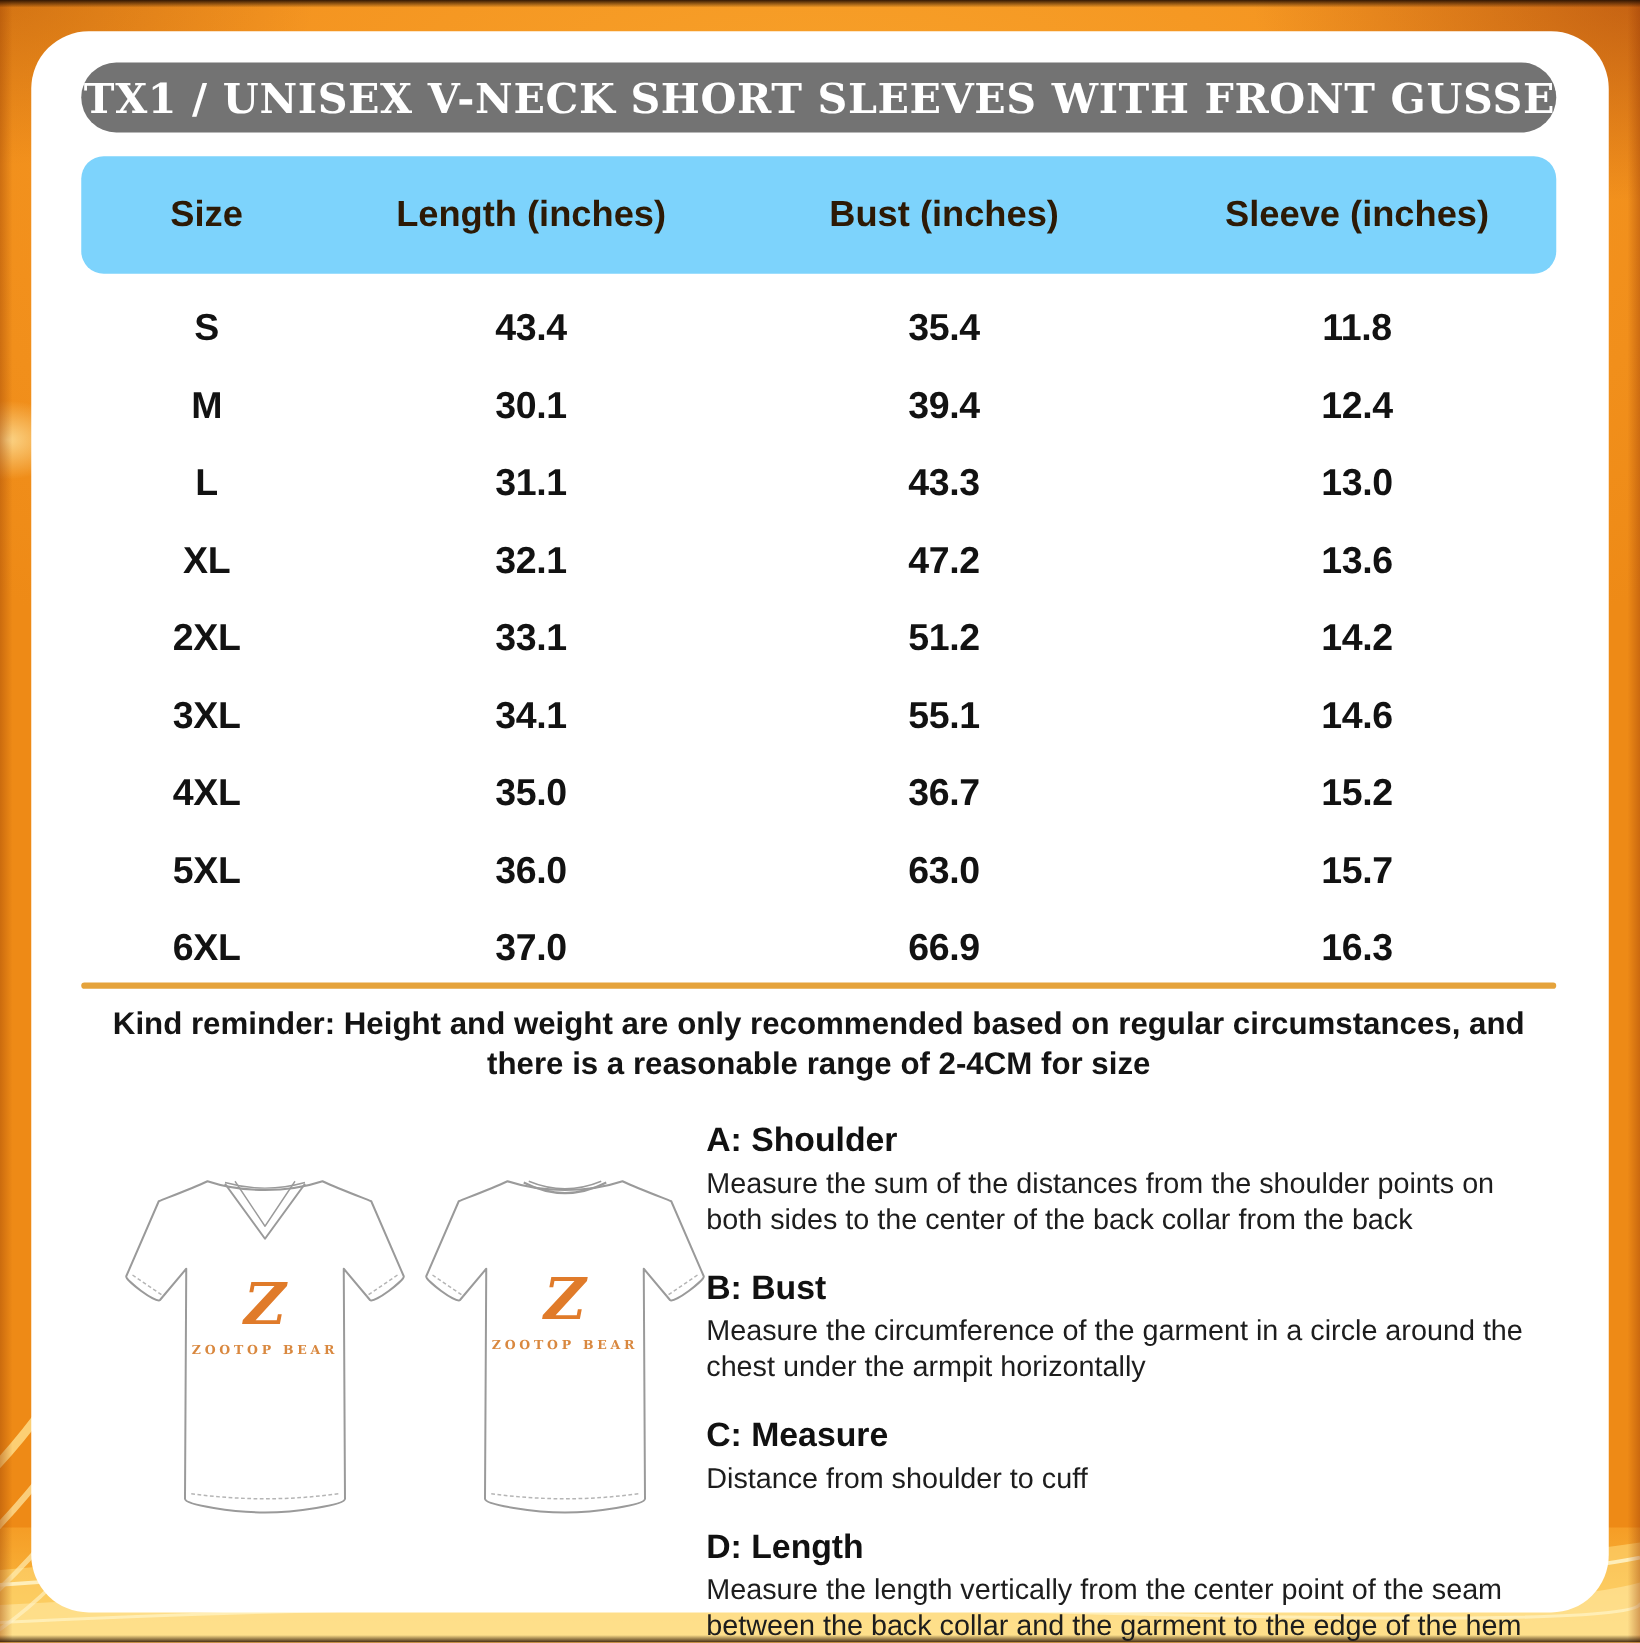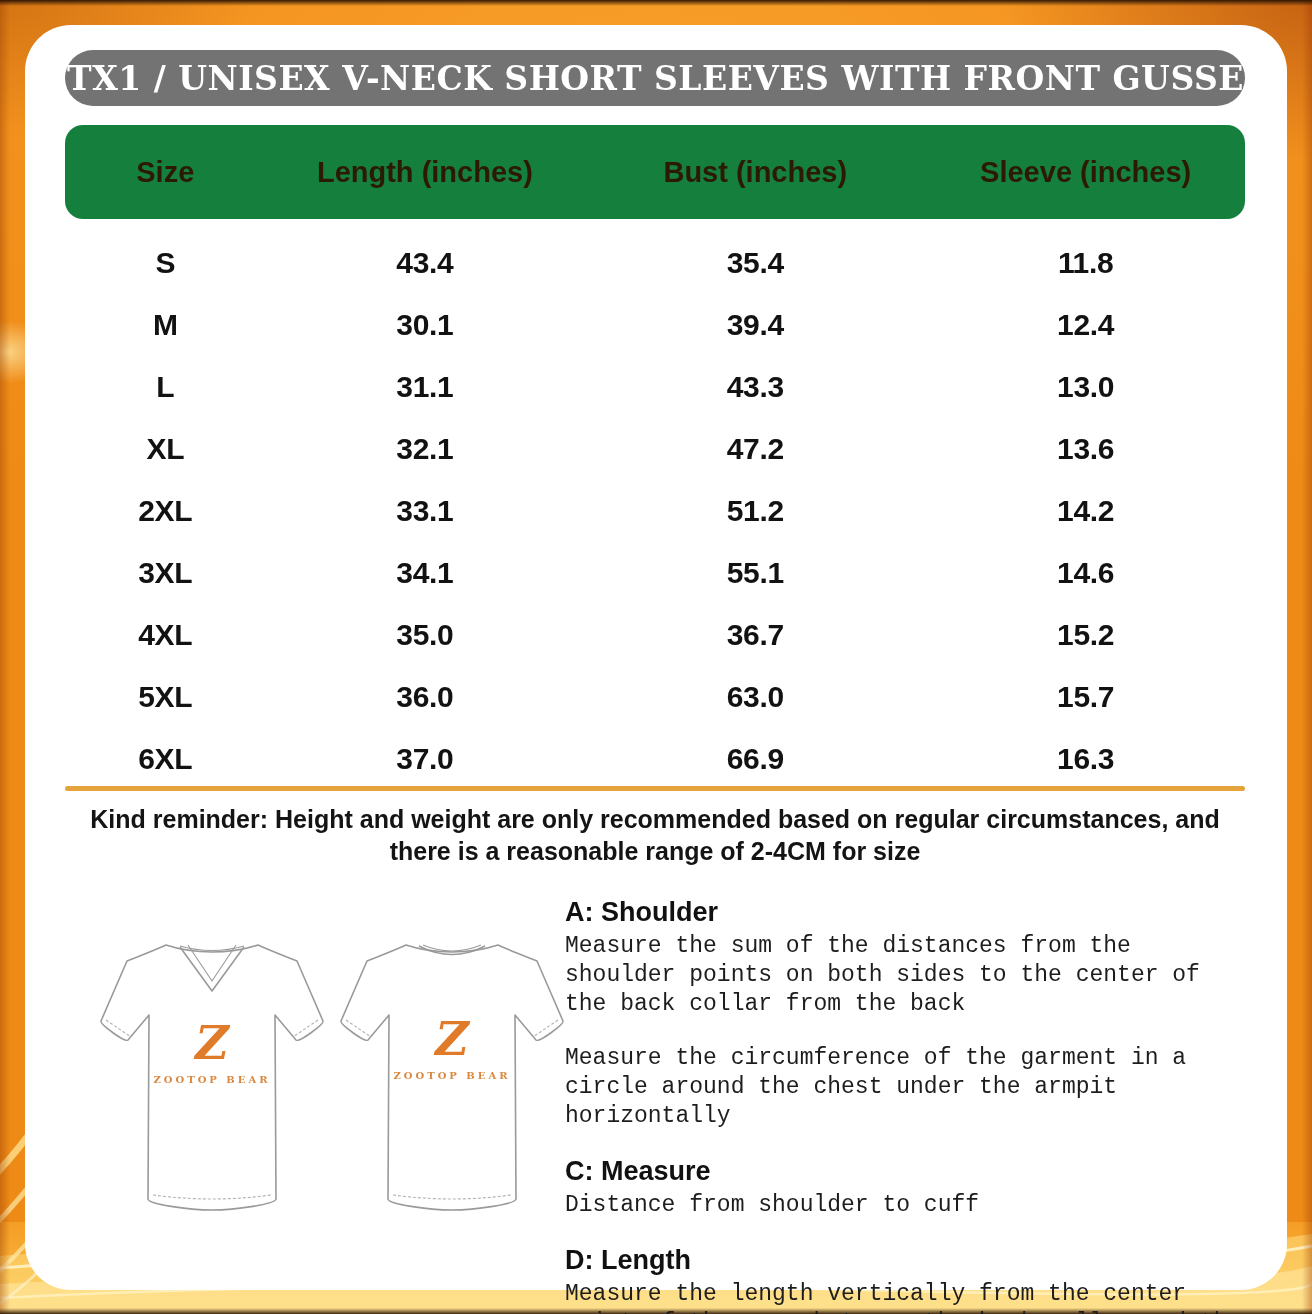--- a/index.html
+++ b/index.html
@@ -37,21 +37,21 @@
     position:absolute;left:40px;top:25px;width:1180px;height:56px;
     background:#737373;border-radius:30px;
     display:flex;align-items:center;justify-content:center;
   }
   .banner span{
     font-family:"DejaVu Serif",serif;font-weight:bold;font-size:33px;
     color:#ffffff;white-space:nowrap;letter-spacing:0.5px;
   }
   .thead{
     position:absolute;left:40px;top:100px;width:1180px;height:94px;
-    background:#15803d;border-radius:18px;
+    background:#7dd3fc;border-radius:18px;
     display:flex;align-items:center;
   }
   .hcell{
     font-weight:bold;font-size:29px;color:#2d1a06;text-align:center;
   }
   .tbody{
     position:absolute;left:40px;top:194px;width:1180px;padding-top:13px;
   }
   .trow{display:flex;align-items:center;height:62px;}
   .cell{
@@ -73,21 +73,21 @@
     position:absolute;left:60px;top:890px;width:490px;height:320px;
   }
   .measure{
     position:absolute;left:540px;top:872px;width:680px;
   }
   .m-item{margin:0 0 25px 0;}
   .m-label{
     font-size:27px;font-weight:bold;color:#111111;margin:0 0 4px 0;
   }
   .m-desc{
-    font-size:23px;color:#1d1d1d;line-height:1.26;margin:0;font-family:Liberation Mono, monospace;
+    font-size:23px;color:#1d1d1d;line-height:1.26;margin:0;
   }
 </style>
 </head>
 <body>
 
 <svg class="bottom-band" viewBox="0 0 1312 110" preserveAspectRatio="none">
   <defs>
     <linearGradient id="bandg" x1="0" y1="0" x2="0" y2="1">
       <stop offset="0" stop-color="#f59d26"></stop>
       <stop offset="1" stop-color="#fbc549"></stop>
@@ -208,20 +208,21 @@
       <text x="119" y="146" text-anchor="middle" font-family="DejaVu Serif, serif" font-weight="bold" font-size="10" fill="#d9883f" stroke="none" letter-spacing="3">ZOOTOP BEAR</text>
     </g>
   </svg>
 
   <div class="measure">
     <div class="m-item">
       <div class="m-label">A: Shoulder</div>
       <p class="m-desc">Measure the sum of the distances from the shoulder points on both sides to the center of the back collar from the back</p>
     </div>
     <div class="m-item">
+      <div class="m-label">B: Bust</div>
       <p class="m-desc">Measure the circumference of the garment in a circle around the chest under the armpit horizontally</p>
     </div>
     <div class="m-item">
       <div class="m-label">C: Measure</div>
       <p class="m-desc">Distance from shoulder to cuff</p>
     </div>
     <div class="m-item">
       <div class="m-label">D: Length</div>
       <p class="m-desc">Measure the length vertically from the center point of the seam between the back collar and the garment to the edge of the hem</p>
     </div>

